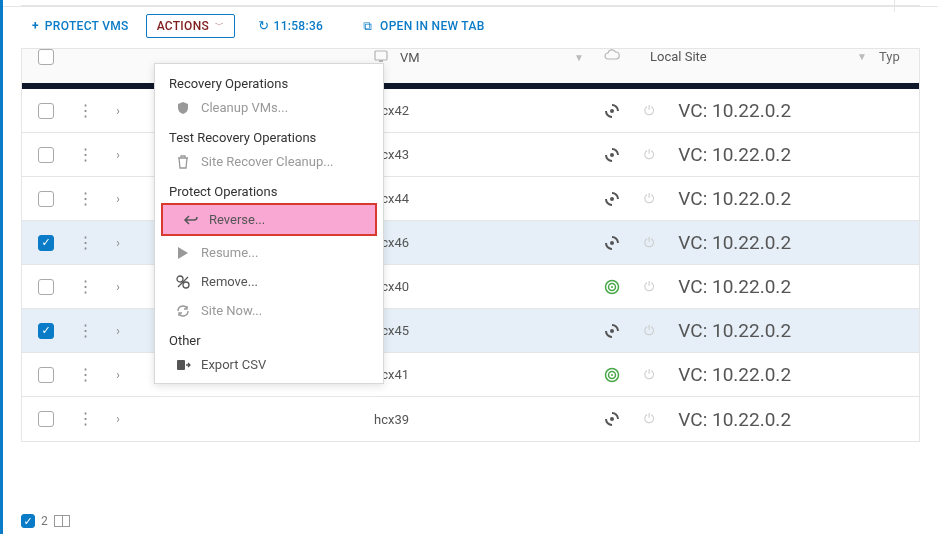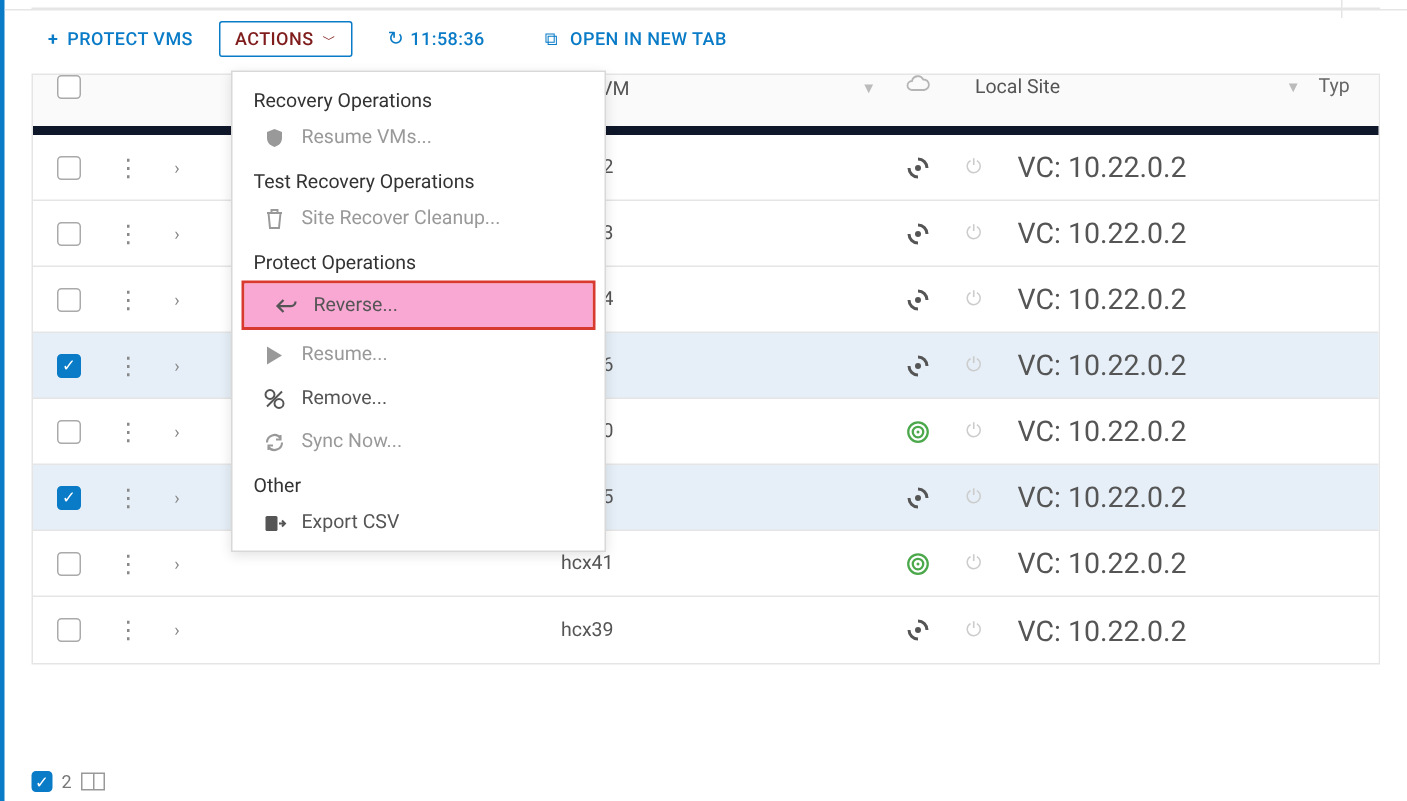--- a/index.html
+++ b/index.html
@@ -33,21 +33,21 @@
 .chk{width:16px;height:16px;border:1px solid #aaa;border-radius:3px;display:flex;align-items:center;justify-content:center;background:#fff}
 .chk.on{background:#0a7bc7;border-color:#0a7bc7;color:#fff;font-size:11px}
 .dots{font-size:16px;line-height:1;letter-spacing:-1px}
 .chev{font-size:12px}
 
 .status-ico{width:16px;height:16px}
 .status-ico svg{display:block}
 .pwr{color:#ccc;font-size:13px}
 .vctxt{color:#555;font-size:19px}
 
-.dd{position:absolute;left:151px;top:47px;width:250px;background:#fff;border:1px solid #d8d8d8;box-shadow:0 2px 8px rgba(0,0,0,.12);z-index:10;padding:4px 0}
+.dd{position:absolute;left:151px;top:63px;width:230px;background:#fff;border:1px solid #d8d8d8;box-shadow:0 2px 8px rgba(0,0,0,.12);z-index:10;padding:4px 0}
 .dd-section{padding:8px 14px 2px;font-size:13px;color:#333}
 .dd-item{display:flex;align-items:center;gap:10px;padding:7px 14px 7px 20px;font-size:13px;color:#999;cursor:pointer}
 .dd-item.en{color:#555}
 .dd-item .ico{width:16px;display:flex;justify-content:center;color:inherit}
 .hl{border:2px solid #d93a2f;margin:2px 6px}
 .dd-item.hov{background:#f9a8d4}
 
 .footer{position:absolute;left:18px;bottom:6px;display:flex;align-items:center;gap:6px;color:#777;font-size:12px}
 .footer .chk{width:14px;height:14px}
 .col-pill{width:16px;height:12px;border:1px solid #999;display:inline-block;position:relative}
@@ -334,21 +334,21 @@
 </div>
 
 <div class="dd">
   <div class="dd-section">Recovery Operations</div>
   <div class="dd-item">
     <span class="ico">
       <svg width="14" height="14" viewBox="0 0 14 14">
           <path d="M7 1l5 2v4c0 3-2 5-5 6-3-1-5-3-5-6V3l5-2z" fill="currentColor"></path>
         </svg>
     </span>
-    <span>Resume VMs...</span>
+    <span>Cleanup VMs...</span>
   </div>
 
   <div class="dd-section">Test Recovery Operations</div>
   <div class="dd-item">
     <span class="ico">
       <svg width="12" height="14" viewBox="0 0 12 14">
           <path d="M1 3h10M4 3V1h4v2M2 3l1 10h6l1-10" fill="none" stroke="currentColor" stroke-width="1.3"></path>
         </svg>
     </span>
     <span>Site Recover Cleanup...</span>
@@ -383,21 +383,21 @@
     </span>
     <span>Remove...</span>
   </div>
   <div class="dd-item">
     <span class="ico">
       <svg width="14" height="14" viewBox="0 0 14 14">
           <path d="M12 7a5 5 0 01-9 3M2 7a5 5 0 019-3" fill="none" stroke="currentColor" stroke-width="1.4"></path>
           <path d="M11 2v3h-3M3 12V9h3" fill="none" stroke="currentColor" stroke-width="1.4"></path>
         </svg>
     </span>
-    <span>Sync Now...</span>
+    <span>Site Now...</span>
   </div>
 
   <div class="dd-section">Other</div>
   <div class="dd-item en">
     <span class="ico">
       <svg width="14" height="12" viewBox="0 0 14 12">
           <rect x="1" y="1" width="8" height="10" rx="1" fill="currentColor"></rect>
           <path d="M10 6h4M12 4l2 2-2 2" fill="none" stroke="currentColor" stroke-width="1.3"></path>
         </svg>
     </span>

